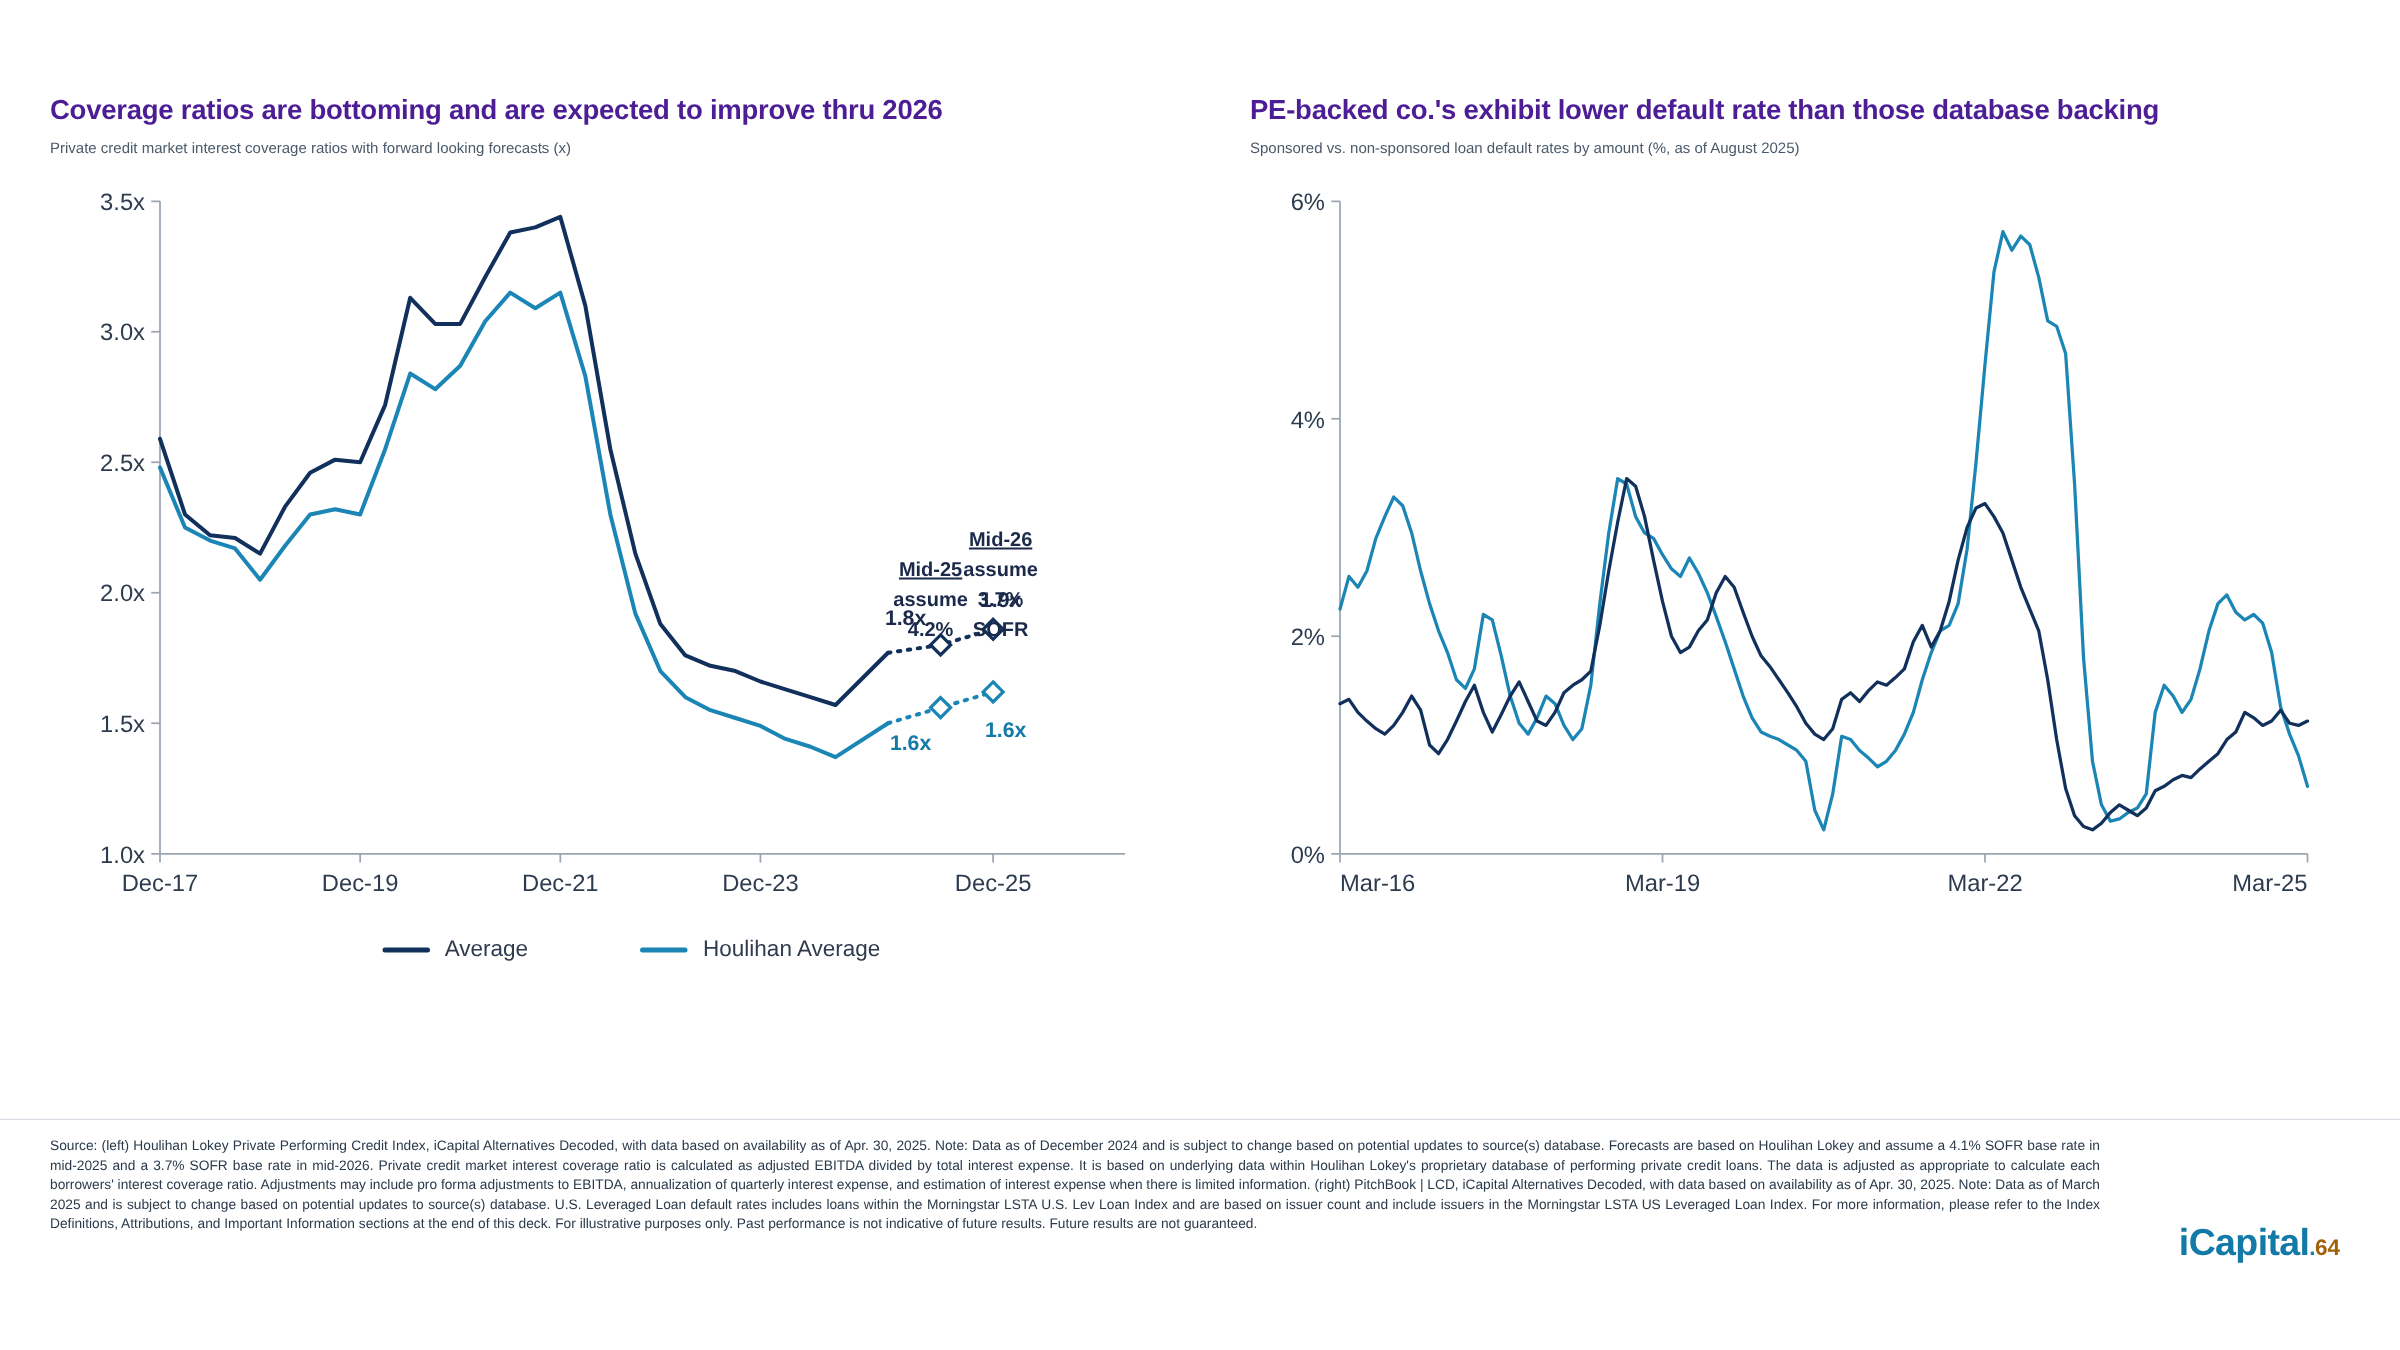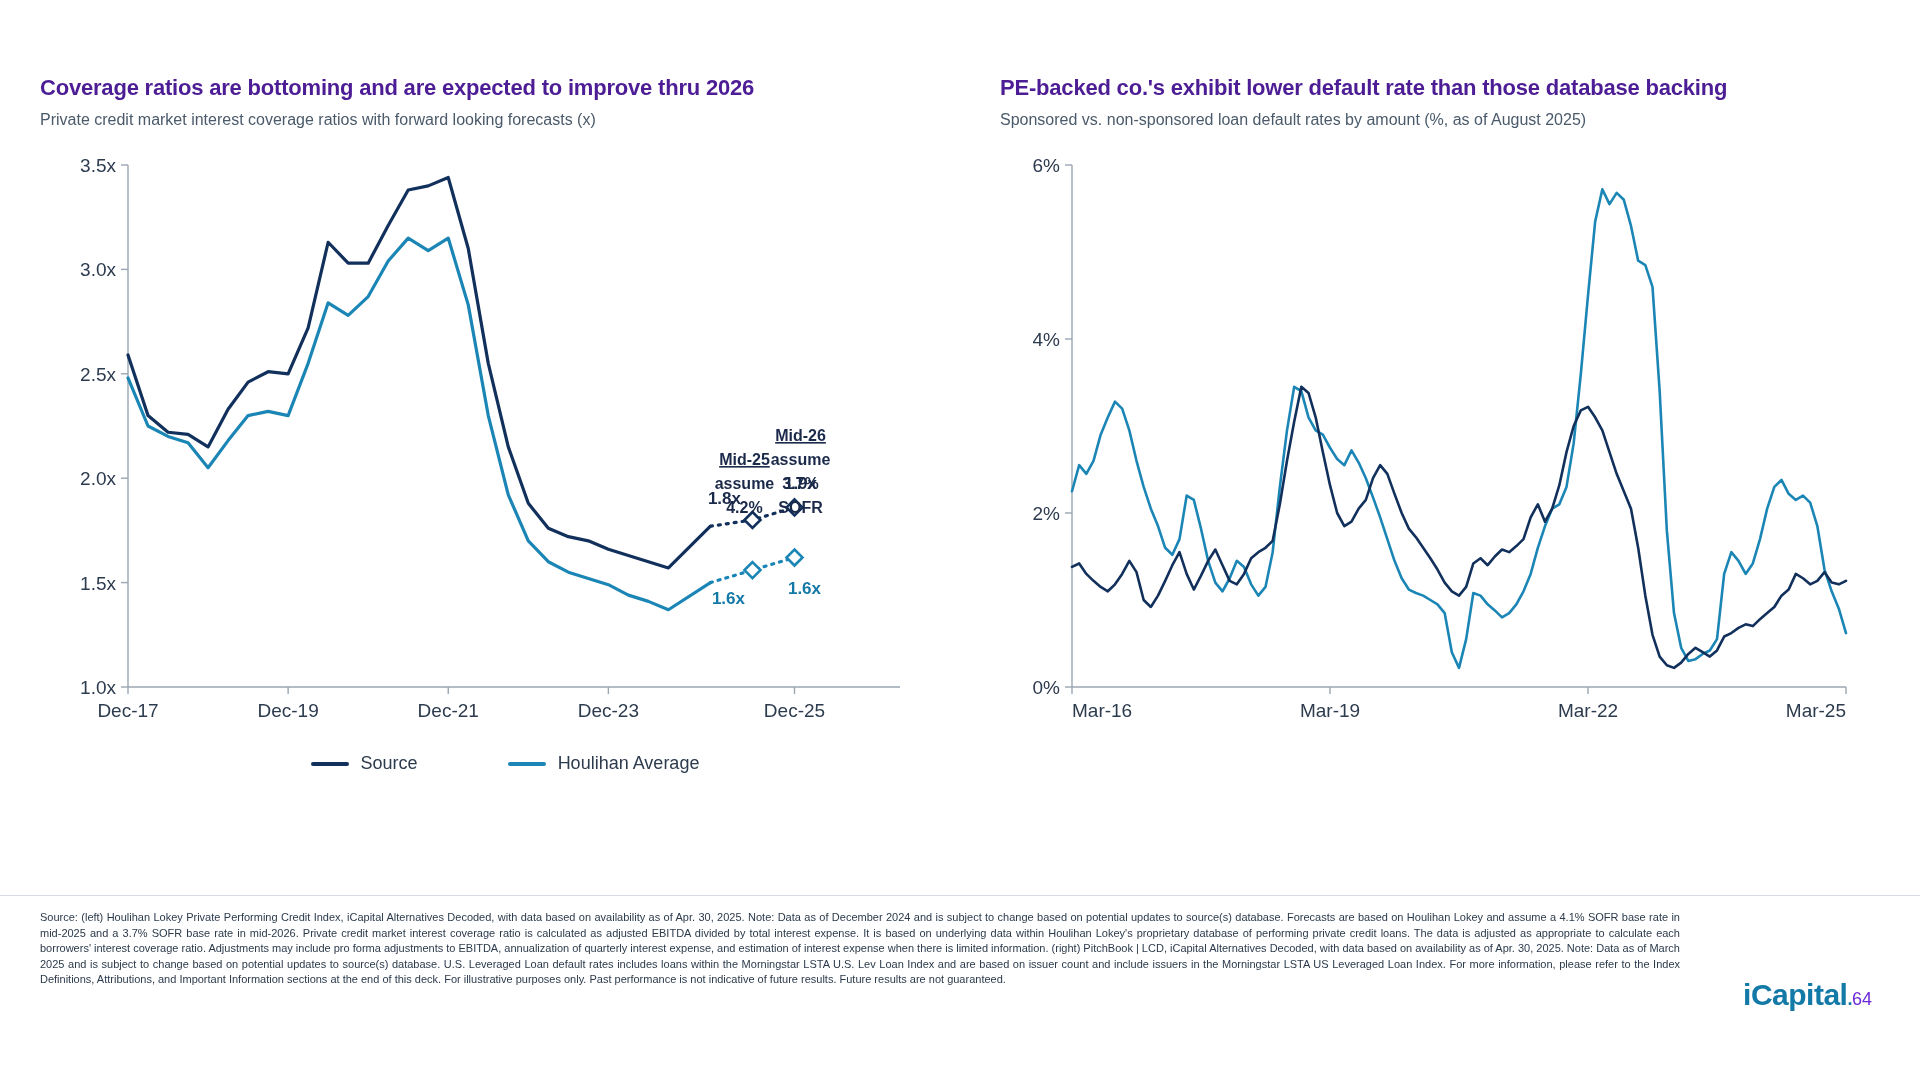--- a/index.html
+++ b/index.html
@@ -15,21 +15,21 @@
 
   .panel { position:absolute; top:58px; height:820px; }
   .panel-left  { left:40px;  width:930px; }
   .panel-right { left:1000px; width:880px; }
 
   .chart-title {
     font-size:22px; font-weight:bold; color:#4c1d95; letter-spacing:-0.2px;
     margin:17px 0 10px 0;
   }
   .chart-sub {
-    font-size:16px; color:#4a5a6a; margin:0 0 18px 0;
+    font-size:12px; color:#4a5a6a; margin:0 0 18px 0;
   }
 
   .plotwrap { position:relative; }
   svg { display:block; }
 
   .legend {
     display:flex; justify-content:center; gap:90px; margin-top:6px;
   }
   .legend-item { display:flex; align-items:center; gap:12px; }
   .legend-swatch { width:38px; height:4px; border-radius:2px; display:inline-block; }
@@ -44,21 +44,21 @@
     position:absolute; left:40px; top:14px; width:1640px;
     font-size:11px; line-height:1.42; color:#2b3a4b;
     text-align:justify;
   }
   .brand {
     position:absolute; right:48px; top:82px;
     display:flex; align-items:baseline; 
   }
   .brand-logo { font-size:30px; font-weight:bold; color:#1379a7; letter-spacing:-0.5px; }
   .brand-logo .dot { font-size:18px; }
-  .brand-page { font-size:18px; font-weight:normal; color:#6d28d9; }
+  .brand-page { font-size:18px; font-weight:bold; color:#a16207; }
 
   text { font-family:"Liberation Sans", sans-serif; }
   .axis-lbl { font-size:19px; fill:#2d3b4e; }
   .ann-bold { font-size:16px; font-weight:bold; fill:#1b2a4a; }
   .ann-val-dark { font-size:17px; font-weight:bold; fill:#1b2a4a; }
   .ann-val-teal { font-size:17px; font-weight:bold; fill:#1379a7; }
 </style>
 </head>
 <body>
 
@@ -110,21 +110,21 @@
           <text x="760.4933333333333" y="366" text-anchor="middle" class="ann-bold">SOFR</text>
           <text x="684.4622222222222" y="356.96000000000004" text-anchor="middle" class="ann-val-dark">1.8x</text>
           <text x="760.4933333333333" y="342.432" text-anchor="middle" class="ann-val-dark">1.9x</text>
           <text x="688.4622222222222" y="457.072" text-anchor="middle" class="ann-val-teal">1.6x</text>
           <text x="764.4933333333333" y="446.544" text-anchor="middle" class="ann-val-teal">1.6x</text>
         </svg>
     </div>
     <div class="legend">
       <div class="legend-item">
         <span class="legend-swatch" style="background:#12305c"></span>
-        <span class="legend-label">Source</span>
+        <span class="legend-label">Average</span>
       </div>
       <div class="legend-item">
         <span class="legend-swatch" style="background:#1b86b5"></span>
         <span class="legend-label">Houlihan Average</span>
       </div>
     </div>
   </div>
 
   <div class="panel panel-right">
     <h2 class="chart-title">PE-backed co.'s exhibit lower default rate than those database backing</h2>

